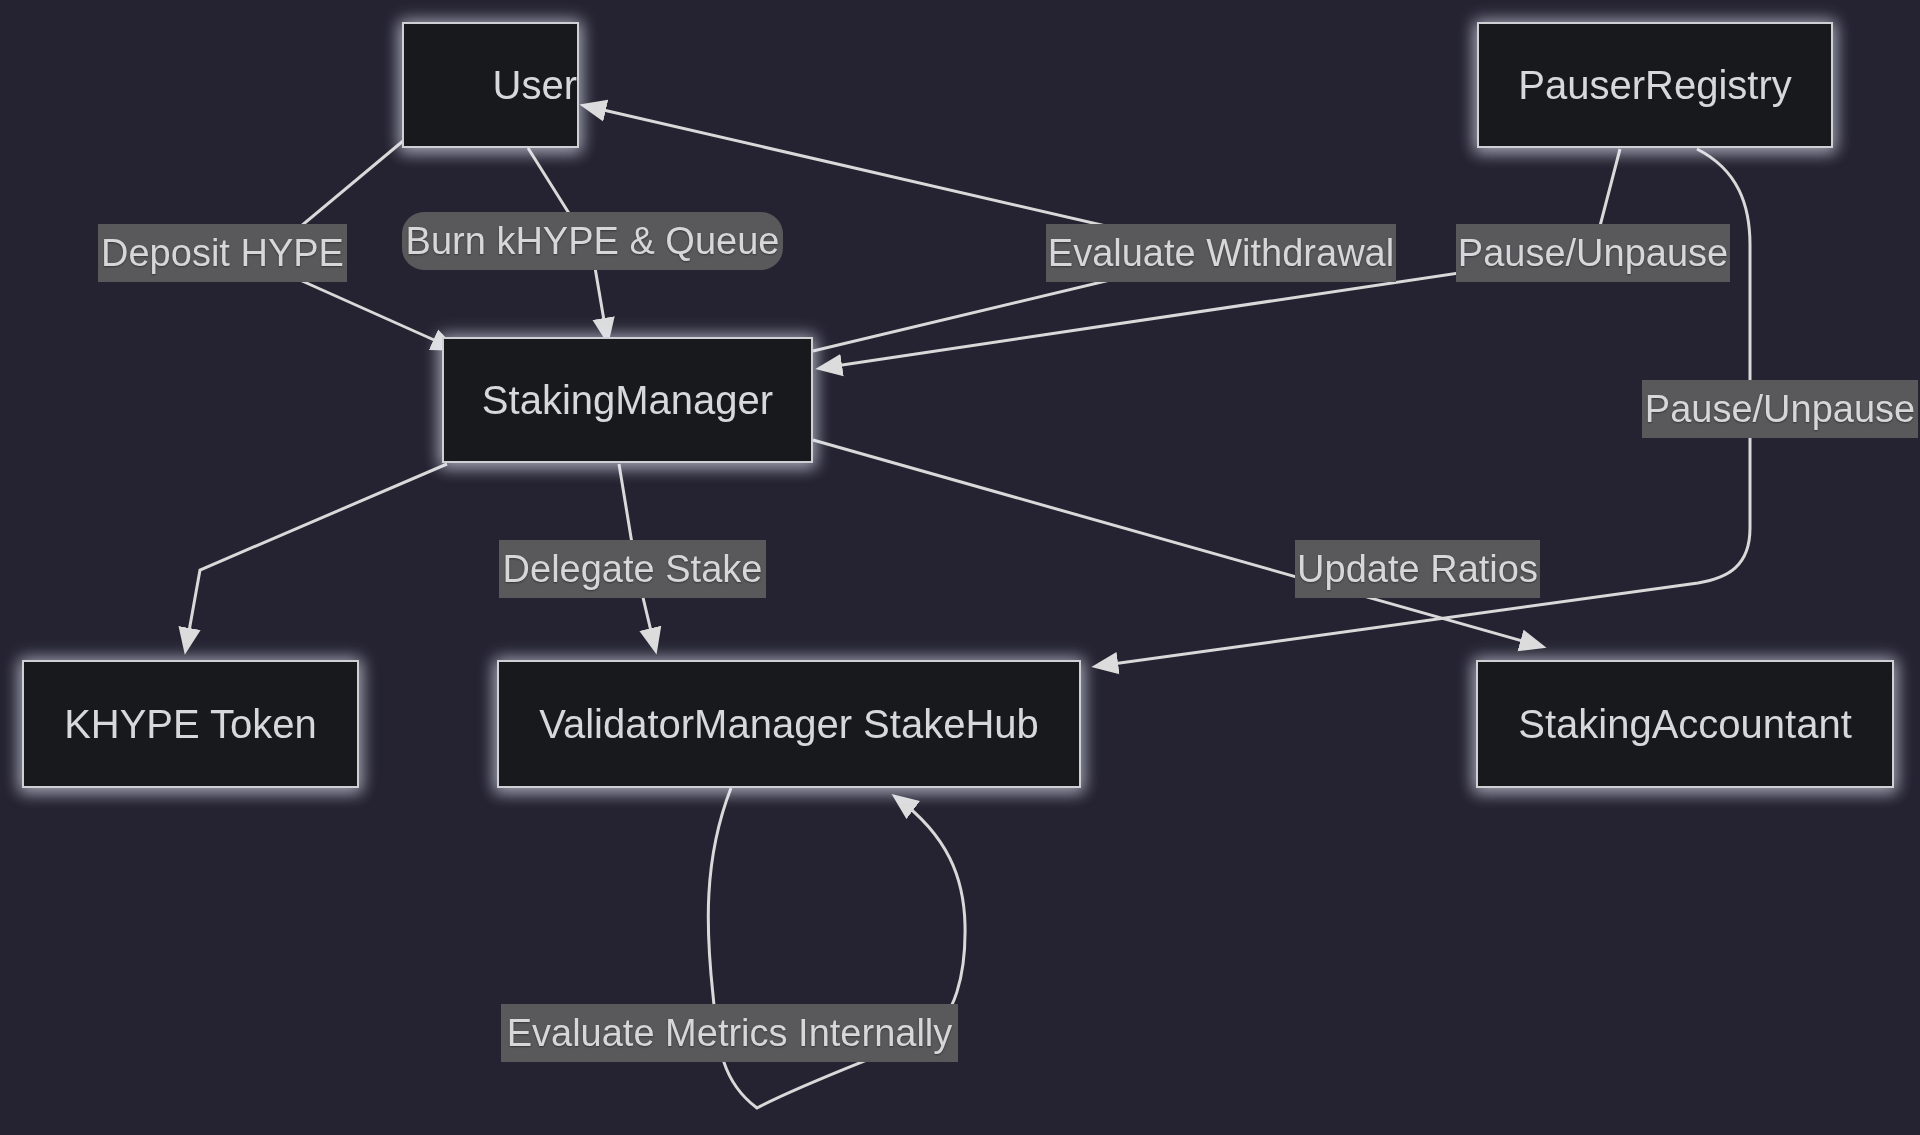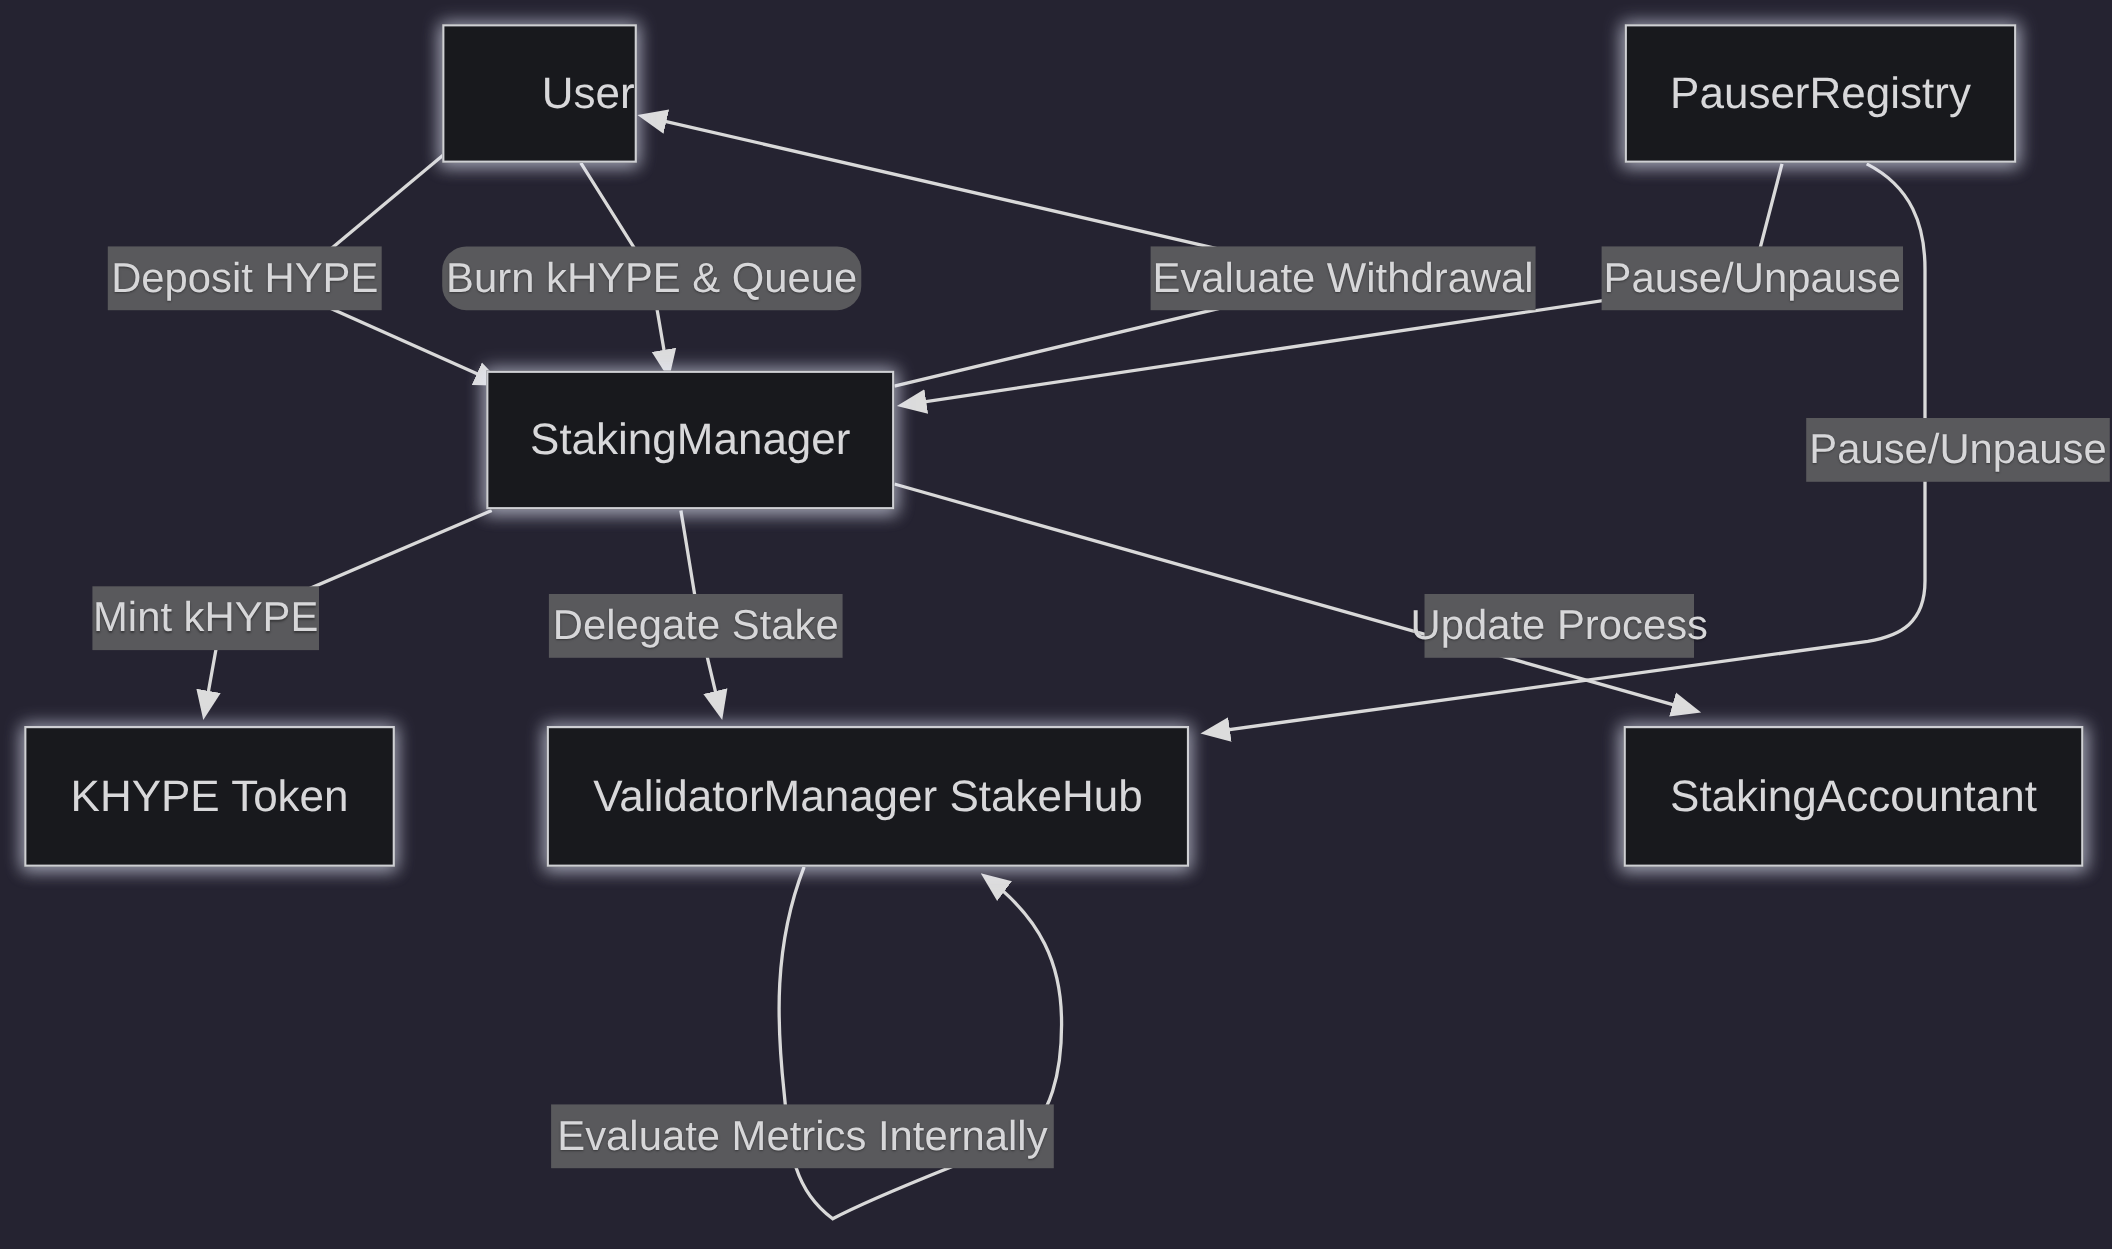--- a/index.html
+++ b/index.html
@@ -104,29 +104,28 @@
   <div class="node" style="left:497px;top:660px;width:584px;height:128px;">
     <span>ValidatorManager StakeHub</span>
   </div>
 
   <div class="node" style="left:1476px;top:660px;width:418px;height:128px;">
     <span>StakingAccountant</span>
   </div>
 
   <div class="edge-label" style="left:98px;top:224px;width:249px;">Deposit HYPE</div>
 
-  <div class="edge-label" style="left:402px;top:224px;width:381px;border-radius:22px;">Burn kHYPE &amp; Queue</div>
+  <div class="edge-label" style="left:402px;top:212px;width:381px;border-radius:22px;">Burn kHYPE &amp; Queue</div>
 
   <div class="edge-label" style="left:1046px;top:224px;width:350px;">Evaluate Withdrawal</div>
 
   <div class="edge-label" style="left:1456px;top:224px;width:274px;">Pause/Unpause</div>
 
   <div class="edge-label" style="left:1642px;top:380px;width:276px;">Pause/Unpause</div>
 
-  <div class="edge-label" style="left:84px;top:533px;width:206px;">Mint kHYPE</div>
 
   <div class="edge-label" style="left:499px;top:540px;width:267px;">Delegate Stake</div>
 
-  <div class="edge-label" style="left:1295px;top:540px;width:245px;">Update Process</div>
+  <div class="edge-label" style="left:1295px;top:540px;width:245px;">Update Ratios</div>
 
   <div class="edge-label" style="left:501px;top:1004px;width:457px;">Evaluate Metrics Internally</div>
 
 </div>
 
 </body></html>

